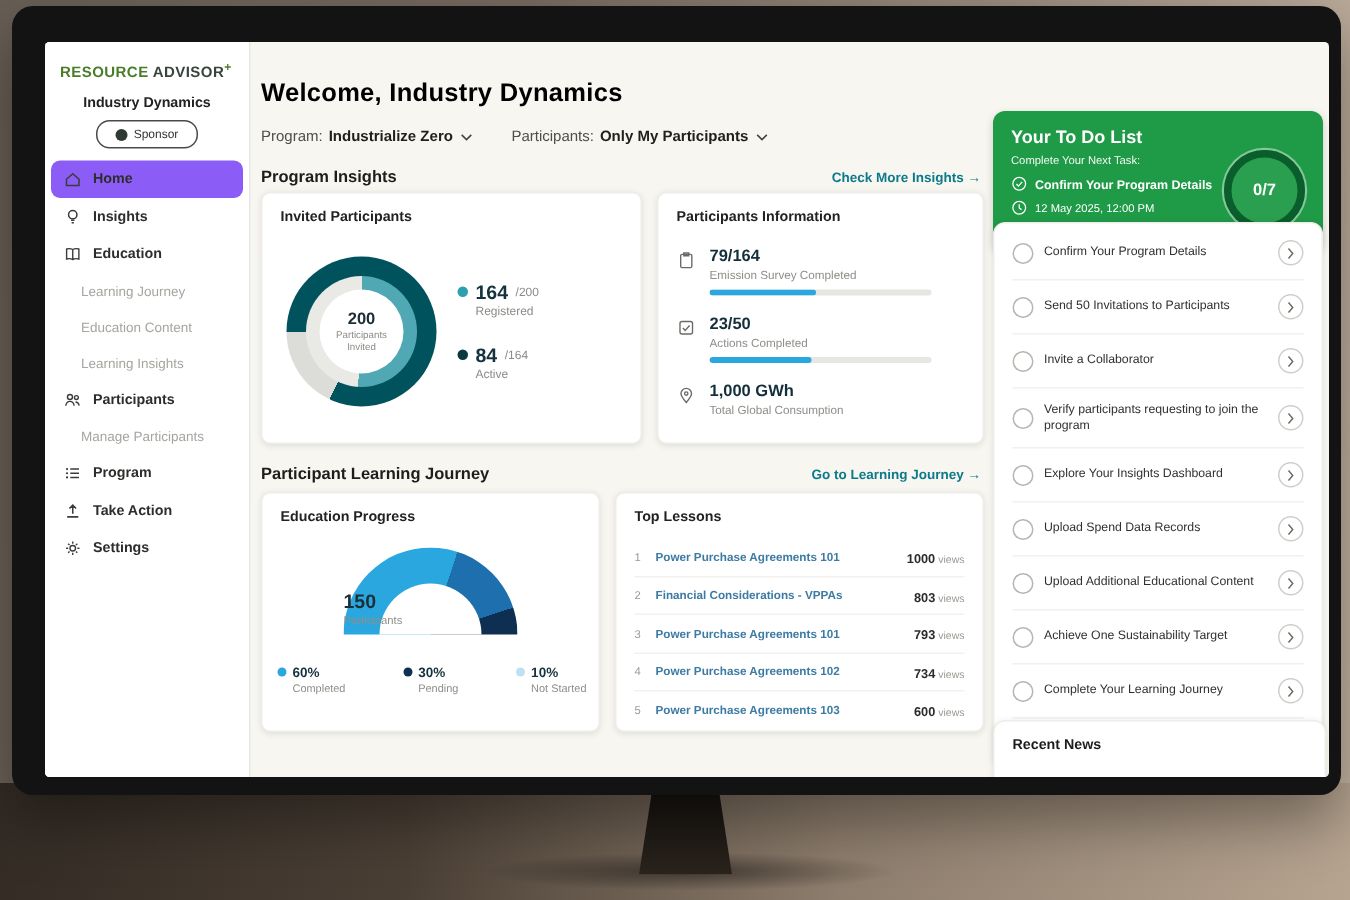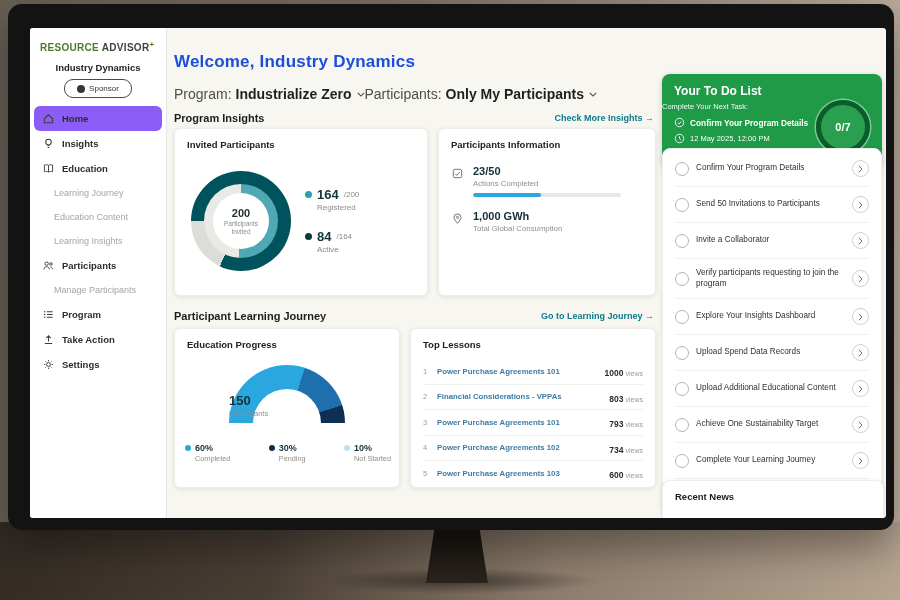--- a/index.html
+++ b/index.html
@@ -29,22 +29,22 @@
   .nav{margin-top:6px;}
   .nav-item{display:flex;align-items:center;gap:7px;height:25px;margin:0 4px;padding:0 8px;
        font-size:9.5px;font-weight:bold;color:#2d2d2b;border-radius:6px;cursor:pointer;white-space:nowrap;}
   .nav-item.active{background:#8b5cf6;}
   .nav-sub{height:24px;display:flex;align-items:center;padding-left:24px;font-size:9px;color:#a6a5a0;cursor:pointer;white-space:nowrap;}
   .nav-icon{width:13px;height:13px;flex:0 0 13px;color:#3c3c3a;}
   .nav-icon svg{width:13px;height:13px;display:block;}
 
   
   .main{position:absolute;left:144px;top:0;width:480px;height:100%;}
-  .welcome{position:absolute;left:0;top:24px;font-size:17px;font-weight:bold;color:#1d4ed8;letter-spacing:.2px;}
-  .filters{position:absolute;left:0;top:58px;display:flex;align-items:center;font-size:14px;color:#4e4e4a;}
+  .welcome{position:absolute;left:0;top:24px;font-size:17px;font-weight:bold;color:#000000;letter-spacing:.2px;}
+  .filters{position:absolute;left:0;top:58px;display:flex;gap:26px;align-items:center;font-size:10px;color:#4e4e4a;}
   .filter{display:flex;align-items:center;cursor:pointer;}
   .filter-value{font-weight:bold;color:#1f1f1e;margin-left:4px;}
   .chev{margin-left:5px;display:inline-block;}
   .chev svg{width:8px;height:5px;display:block;}
   .section-head{position:absolute;left:0;width:480px;display:flex;justify-content:space-between;align-items:center;
        font-size:11px;font-weight:bold;color:#1d1d1c;}
   .sh1{top:84px;}.sh2{top:282px;}
   .section-link{font-size:9px;font-weight:bold;color:#0d7a8c;cursor:pointer;}
   .card{position:absolute;background:#fff;border-radius:6px;border:1px solid #eeede9;box-shadow:0 1px 4px rgba(20,20,20,.10);}
   .card-title{padding:10px 12px 0;font-size:9.5px;font-weight:bold;color:#222;}
@@ -99,21 +99,21 @@
   .lesson-rank{font-size:7.5px;color:#9a9a95;width:8px;flex:0 0 8px;}
   .lesson-title{flex:1;font-size:7.8px;font-weight:bold;color:#3d7ba3;cursor:pointer;white-space:nowrap;overflow:hidden;}
   .lesson-views{font-size:8.5px;font-weight:bold;color:#2b2b29;}
   .lesson-suffix{font-size:7px;color:#9a9a95;margin-left:2px;}
 
   
   .rightpanel{position:absolute;left:632px;top:0;width:220px;height:100%;}
   .todo-card{position:absolute;left:0;top:18px;width:220px;height:94px;background:#1f9a47;border-radius:8px;
        color:#fff;box-shadow:0 2px 6px rgba(0,0,0,.18);margin-top:28px;}
   .todo-title{font-size:12px;font-weight:bold;padding:10px 12px 0;}
-  .todo-sub{font-size:7.5px;padding:4px 0 0;opacity:.95;}
+  .todo-sub{font-size:7.5px;padding:4px 12px 0;opacity:.95;}
   .todo-next{display:flex;gap:5px;align-items:center;padding:6px 12px 0;font-size:8.3px;font-weight:bold;max-width:150px;}
   .todo-due{display:flex;gap:5px;align-items:center;padding:5px 12px 0;font-size:7.5px;}
   .todo-icon{width:11px;height:11px;flex:0 0 11px;}
   .todo-icon svg{width:11px;height:11px;display:block;}
   .todo-ring{position:absolute;right:12px;top:26px;width:44px;height:44px;border-radius:50%;
        border:5px solid #0a5e2b;box-shadow:0 0 0 1.5px rgba(255,255,255,.45);
        display:grid;place-items:center;font-size:11px;font-weight:bold;color:#fff;background:rgba(255,255,255,.05);}
   .tasks-card{position:absolute;left:0;top:120px;width:220px;background:#fff;border-radius:8px;
        border:1px solid #eeede9;box-shadow:0 1px 4px rgba(20,20,20,.10);padding:2px 12px;box-sizing:border-box;}
   .task{display:flex;align-items:center;gap:7px;padding:9px 0;border-bottom:1px solid #f0f0ed;}
@@ -284,20 +284,35 @@
             </div>
           </div>
         </div>
 
         <div class="card" id="card-info">
           <div class="card-title">Participants Information</div>
           <div class="info-rows">
             <div class="info-row">
               <span class="info-icon">
                   <svg viewBox="0 0 14 14">
+                    <rect x="3" y="2.8" width="8" height="9.5" rx="1" fill="none" stroke="currentColor" stroke-width="1"></rect>
+                    <path d="M5.2 1.8h3.6v2H5.2z" fill="none" stroke="currentColor" stroke-width="1"></path>
+                  </svg>
+                </span>
+              <div>
+                <div class="info-val">79/164</div>
+                <div class="info-label">Emission Survey Completed</div>
+                <div class="bar">
+                    <div class="bar-fill" style="width: 48%;"></div>
+                  </div>
+              </div>
+            </div>
+            <div class="info-row">
+              <span class="info-icon">
+                  <svg viewBox="0 0 14 14">
                     <rect x="2.5" y="2.5" width="9" height="9" rx="1.5" fill="none" stroke="currentColor" stroke-width="1"></rect>
                     <path d="M4.6 7.2 6.2 9l3.2-3.6" fill="none" stroke="currentColor" stroke-width="1"></path>
                   </svg>
                 </span>
               <div>
                 <div class="info-val">23/50</div>
                 <div class="info-label">Actions Completed</div>
                 <div class="bar">
                     <div class="bar-fill" style="width: 46%;"></div>
                   </div>

